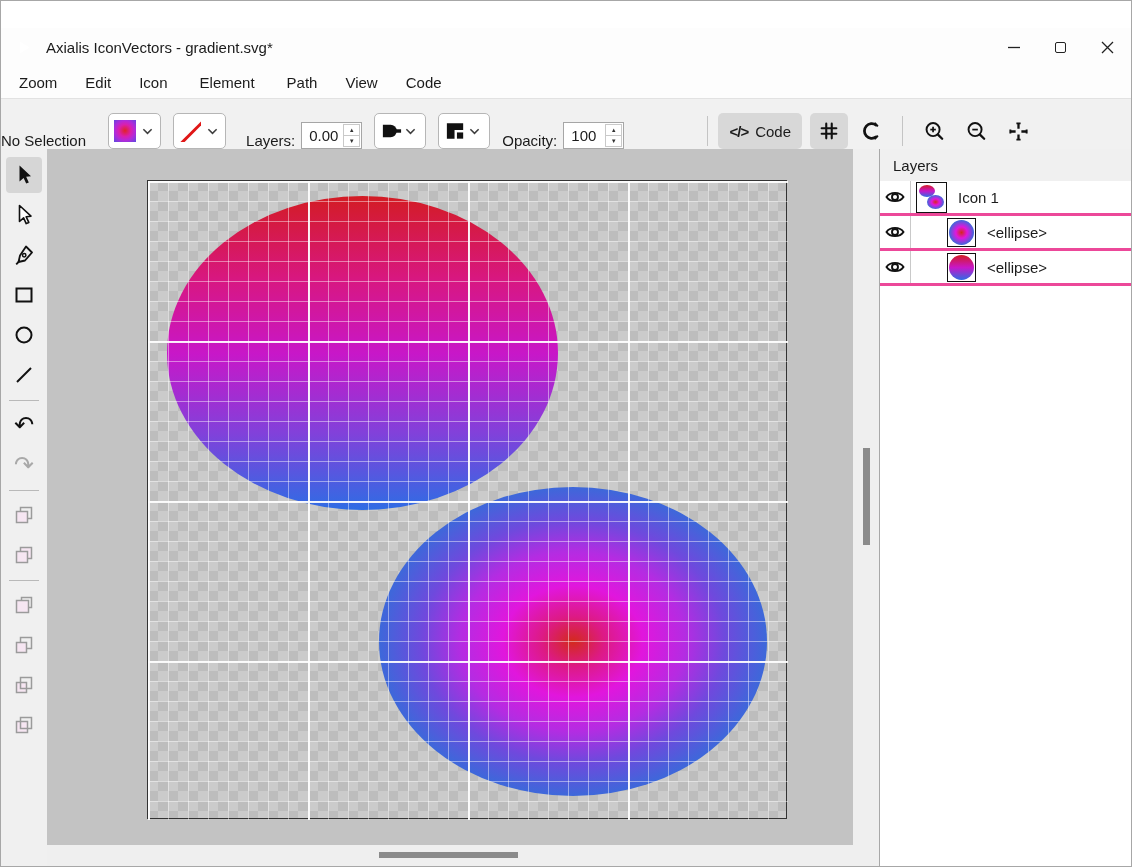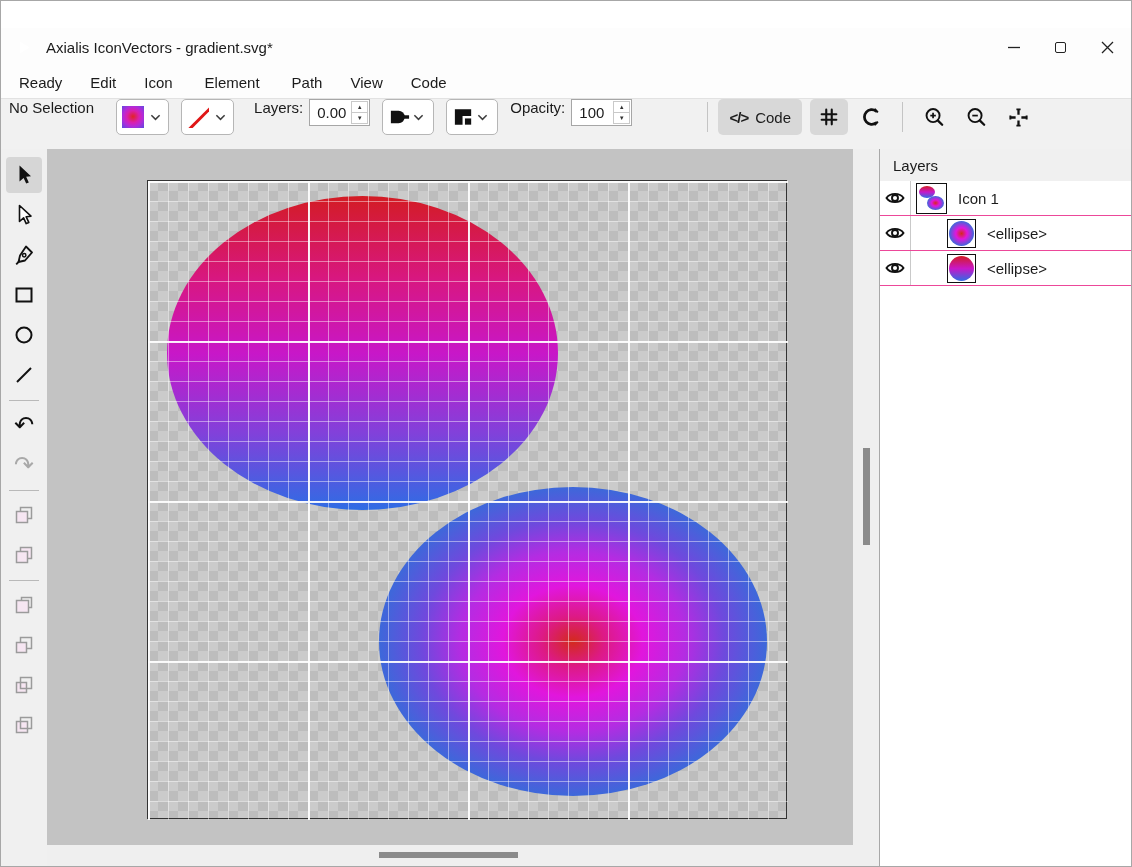--- a/index.html
+++ b/index.html
@@ -15,21 +15,21 @@
   .win-controls { margin-left:auto; display:flex; height:100%; }
   .win-btn { width:47px; height:100%; display:flex; align-items:center; justify-content:center; }
   .max-glyph { width:11px; height:11px; border:1.2px solid #222; border-radius:2px; }
 
   
   .menubar { height:32px; display:flex; align-items:center; background:#fdfdfd; padding-left:4px; flex:0 0 auto; font-size:15px; }
   .menu-item { padding:4px 14px; }
   .menu-item:nth-child(4){ padding:4px 18px; }
 
   
-  .toolbar { height:51px; background:#f1f1f1; border-top:1px solid #e2e2e2; display:flex; align-items:flex-start; padding-left:8px; flex:0 0 auto; font-size:15px; }
+  .toolbar { height:51px; background:#f1f1f1; border-top:1px solid #e2e2e2; display:flex; align-items:flex-end; padding-left:0; flex:0 0 auto; font-size:15px; }
   .tb-label { margin-right:6px; }
   .status-label { margin-right:22px; }
   .dd-btn { background:#fff; border:1px solid #b6b6b6; border-radius:5px; height:36px; display:flex; align-items:center; padding:0 5px; margin-right:12px; }
   .swatch { width:22px; height:22px; margin-right:4px; }
   .fill-swatch { background:radial-gradient(circle at 50% 48%, #e02424 0%, #da1fae 38%, #b42ad8 62%, #5a4ae0 100%); }
   .stroke-swatch { background:#fff; position:relative; overflow:hidden; }
   .stroke-swatch::after { content:""; position:absolute; left:-3px; top:9px; width:36px; height:3px; background:#e01616; transform:rotate(-45deg); }
   .spinner { background:#fff; border:1px solid #a6a6a6; height:27px; display:flex; align-items:stretch; margin-right:12px; }
   .spinner input { width:40px; border:none; outline:none; font-size:15px; font-family:inherit; padding-left:7px; color:#1b1b1b; background:transparent; }
   .spin-col { width:17px; border:1px solid #c9c9c9; margin:1px; display:flex; flex-direction:column; }
@@ -78,21 +78,21 @@
   .v-gutter { position:absolute; left:806px; top:0; width:26px; height:696px; background:#efefef; }
   .v-thumb { position:absolute; left:10px; top:299px; width:7px; height:97px; background:#8b8b8b; }
   .h-gutter { position:absolute; left:0; top:696px; width:806px; height:21px; background:#efefef; }
   .h-thumb { position:absolute; left:332px; top:7px; width:139px; height:6px; background:#8b8b8b; }
 
   .divider { width:1px; background:#a8a8a8; flex:0 0 auto; }
 
   
   .layers-panel { flex:1 1 auto; background:#fff; display:flex; flex-direction:column;text-align:center; }
   .layers-header { height:32px; background:#f0f0f0; display:flex; align-items:center; padding-left:13px; font-size:15px; }
-  .layer-row { height:35px; display:flex; align-items:center; border-bottom:1px solid #ec4899; }
+  .layer-row { height:35px; display:flex; align-items:center; border-bottom:3px solid #ec4899; }
   .layer-row:first-of-type { border-top:1px solid #c9c9c9; }
   .eye-cell { width:31px; display:flex; align-items:center; justify-content:center; align-self:stretch; border-right:1px solid #c9c9c9; }
   .thumb { border:1px solid #111; background:#fff; position:relative; flex:0 0 auto; }
   .thumb-icon { width:31px; height:31px; margin-left:5px; }
   .thumb-shape { width:29px; height:29px; margin-left:36px; }
   .mini-e { position:absolute; border-radius:50%; }
   .mini-lin { left:2px; top:2px; width:16px; height:12px; background:linear-gradient(180deg,#d31c24,#c817c8 50%,#2f6ce4); }
   .mini-rad { left:10px; top:12px; width:17px; height:14px; background:radial-gradient(closest-side,#d32a1c 0%,#e116dd 45%,#3d68da 100%); }
   .thumb-circle { position:absolute; left:1px; top:1px; width:25px; height:25px; border-radius:50%; }
   .circ-rad { background:radial-gradient(closest-side,#d32a1c 0%,#e116dd 45%,#3d68da 100%); }
@@ -129,21 +129,21 @@
       </div>
       <div class="win-btn">
         <svg width="13" height="13" viewBox="0 0 13 13">
             <path d="M1 1 L12 12 M12 1 L1 12" stroke="#222" stroke-width="1.3"></path>
           </svg>
       </div>
     </div>
   </div>
 
   <div class="menubar">
-    <div class="menu-item">Ready</div>
+    <div class="menu-item">Zoom</div>
     <div class="menu-item">Edit</div>
     <div class="menu-item">Icon</div>
     <div class="menu-item">Element</div>
     <div class="menu-item">Path</div>
     <div class="menu-item">View</div>
     <div class="menu-item">Code</div>
   </div>
 
   <div class="toolbar">
     <div class="tb-label status-label">No Selection</div>

